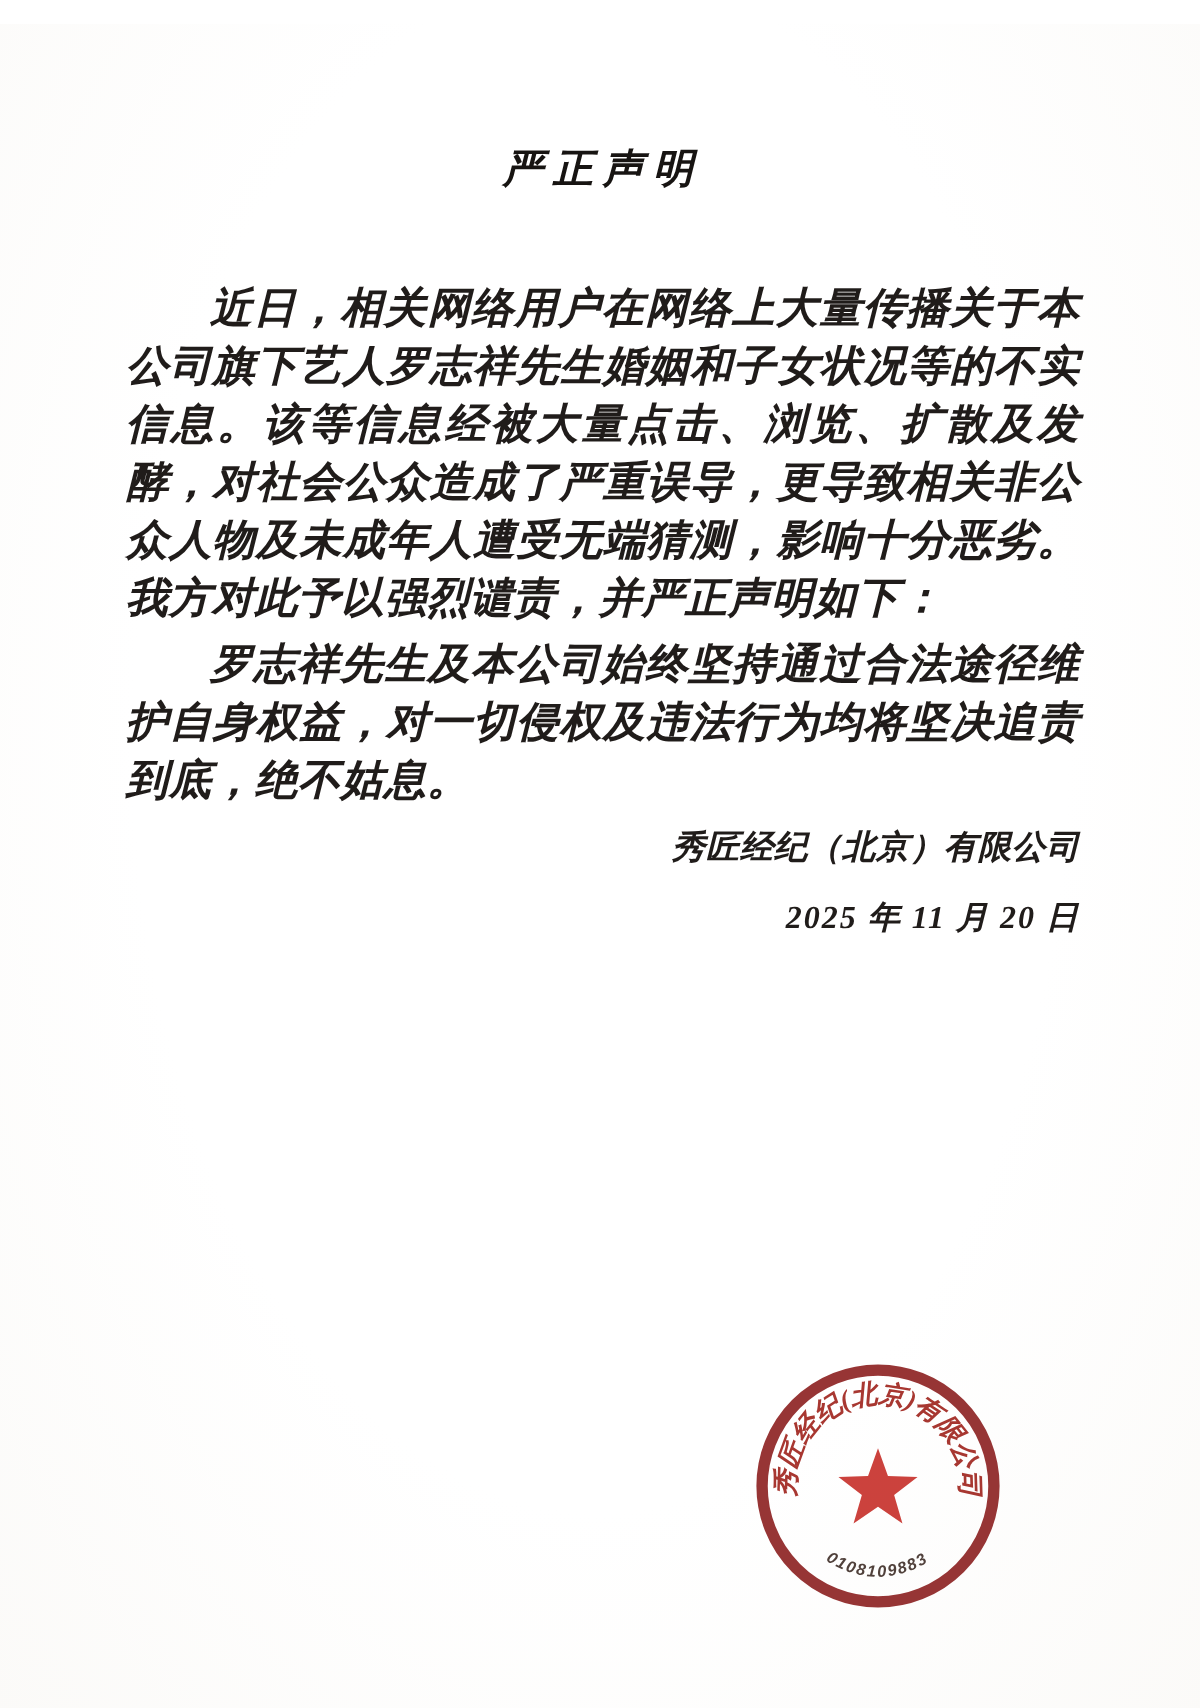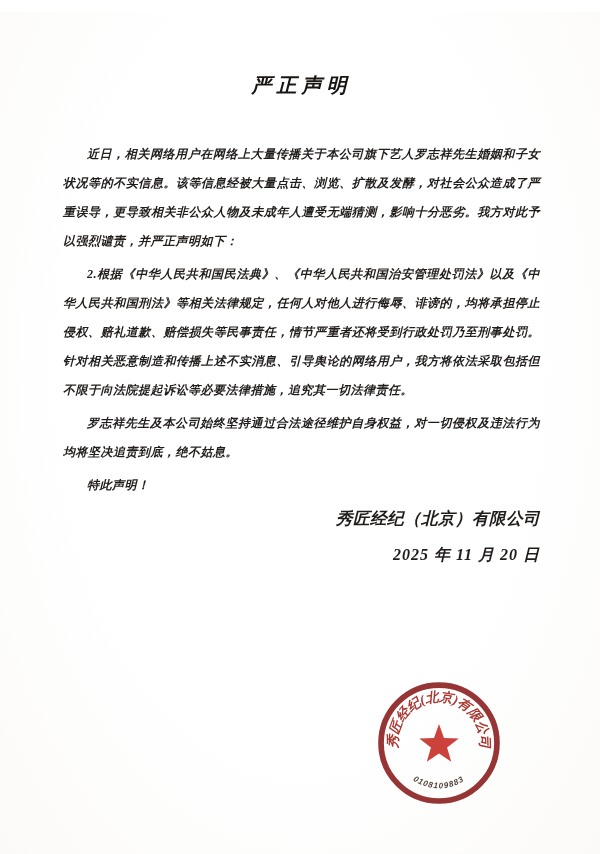--- a/index.html
+++ b/index.html
@@ -25,21 +25,21 @@
     margin: 0 0 42px 0;
     text-align: center;
     font-size: 20px;
     font-weight: bold;
     letter-spacing: 5px;
     line-height: 26px;
     color: #171412;
   }
   .body-text p {
     margin: 0 0 4px 0;
-    font-size: 12px;
+    font-size: 21px;
     font-weight: bold;
     line-height: 29px;
     text-align: justify;
     text-indent: 2em;
     letter-spacing: 0.5px;
   }
   .closing-line {
     margin: 0 0 4px 0;
     font-size: 16.5px;
     font-weight: bold;
@@ -80,23 +80,21 @@
 <body>
 
 <div class="page">
 
   <div class="content">
 
     <h1 class="doc-title">严正声明</h1>
 
     <div class="body-text">
       <p>近日，相关网络用户在网络上大量传播关于本公司旗下艺人罗志祥先生婚姻和子女状况等的不实信息。该等信息经被大量点击、浏览、扩散及发酵，对社会公众造成了严重误导，更导致相关非公众人物及未成年人遭受无端猜测，影响十分恶劣。我方对此予以强烈谴责，并严正声明如下：</p>
-      <p>2.根据《中华人民共和国民法典》、《中华人民共和国治安管理处罚法》以及《中华人民共和国刑法》等相关法律规定，任何人对他人进行侮辱、诽谤的，均将承担停止侵权、赔礼道歉、赔偿损失等民事责任，情节严重者还将受到行政处罚乃至刑事处罚。针对相关恶意制造和传播上述不实消息、引导舆论的网络用户，我方将依法采取包括但不限于向法院提起诉讼等必要法律措施，追究其一切法律责任。</p>
       <p>罗志祥先生及本公司始终坚持通过合法途径维护自身权益，对一切侵权及违法行为均将坚决追责到底，绝不姑息。</p>
-      <p class="closing-line">特此声明！</p>
     </div>
 
     <div class="signature-block">
       <div class="signature-company">秀匠经纪（北京）有限公司</div>
       <div class="signature-date">2025 年 11 月 20 日</div>
     </div>
 
   </div>
 
   <svg class="seal" viewBox="0 0 200 200" aria-hidden="true">

